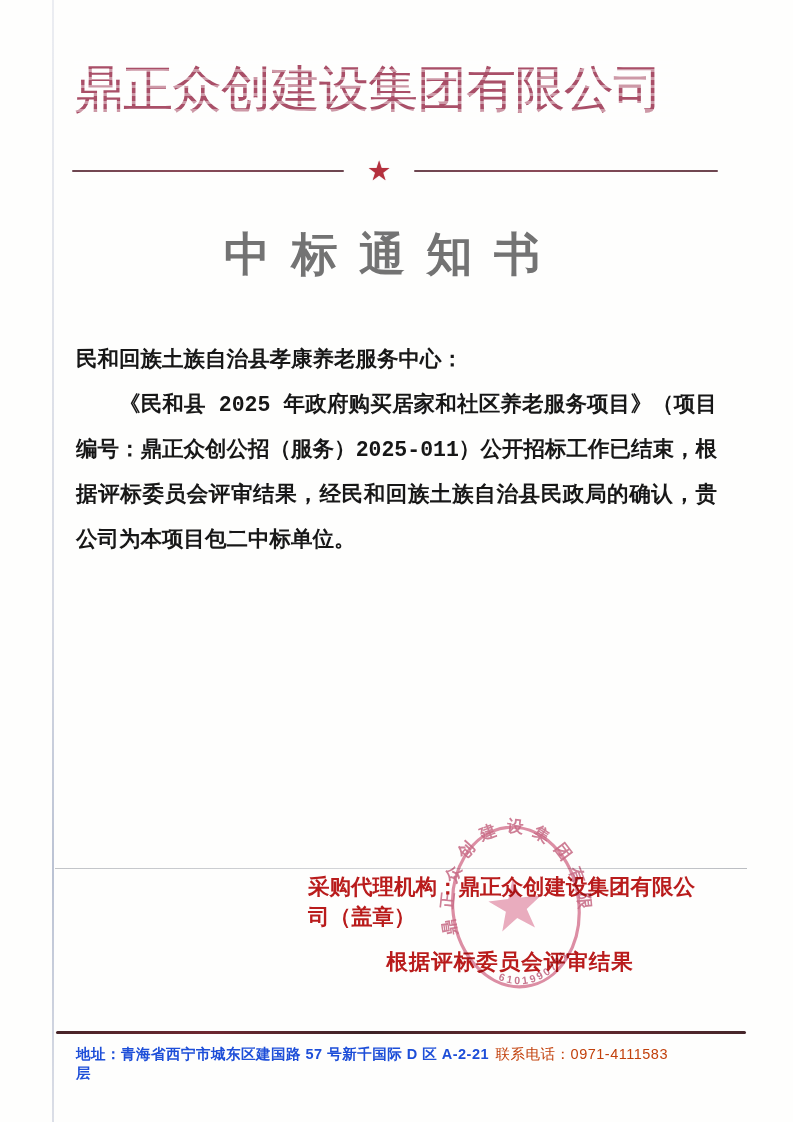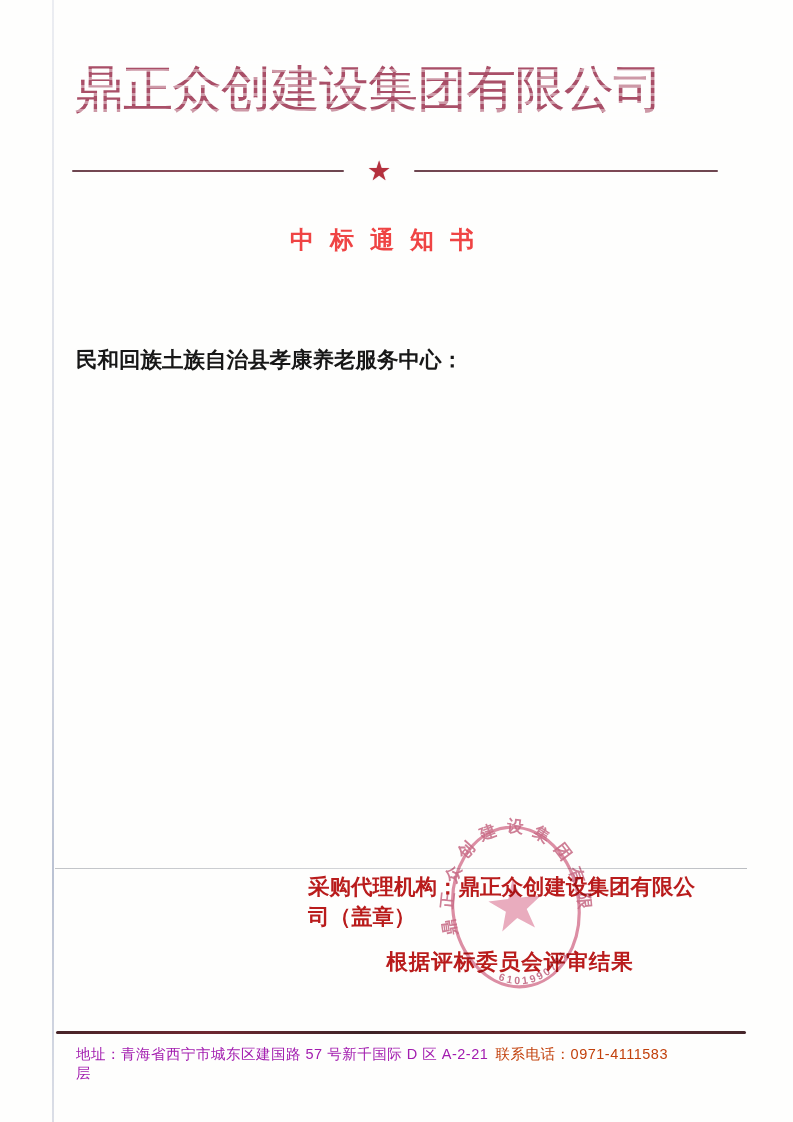--- a/index.html
+++ b/index.html
@@ -30,27 +30,27 @@
     display:flex; align-items:center;
   }
   .rule { height:2px; background:linear-gradient(90deg,#6d4650,#8a4a58 40%,#6d4650); border-radius:1px; }
   .rule.left { width:272px; }
   .rule.right { flex:1; }
   .star { width:70px; text-align:center; font-size:27px; color:#b5303d; line-height:1;
           text-shadow:0 0 1px rgba(150,20,40,.5); }
   
   .doc-title {
     position:absolute; top:224px; left:0; width:793px; padding-right:24px;
-    text-align:center; font-size:24px; font-weight:700; letter-spacing:5px;
-    color:#ef4444; font-family:"Liberation Serif", serif;
+    text-align:center; font-size:46px; font-weight:700; letter-spacing:5px;
+    color:#737373; font-family:"Liberation Serif", serif;
   }
   
   .body-text {
     position:absolute; top:338px; left:76px; width:641px;
-    font-family:Liberation Serif, serif;
+    font-family:Liberation Mono, monospace;
     font-size:21.5px; line-height:45px; font-weight:700; color:#171717;
   }
   .body-text p { text-align:justify; text-align-last:left; }
   .body-text p.indent { text-indent:2em; }
   
   .crease {
     position:absolute; top:868px; left:55px; width:692px; height:1px;
     background:linear-gradient(90deg, rgba(120,125,135,.45), rgba(150,155,165,.35) 60%, rgba(120,125,135,.5));
   }
   
@@ -70,21 +70,21 @@
     position:absolute; top:1031px; left:56px; width:690px; height:3px;
     background:linear-gradient(90deg,#472428 0%, #6e2730 22%, #3c2326 45%, #69282f 70%, #45262a 100%);
     border-radius:2px;
   }
   .footer-row {
     position:absolute; top:1045px; left:76px; width:592px;
     display:flex; justify-content:space-between; align-items:flex-start;
     font-family:"Liberation Sans", sans-serif;
     font-size:14.5px; font-weight:500; letter-spacing:.5px;
   }
-  .footer-address { color:#a21caf; }
+  .footer-address { color:#1d4ed8;font-weight:bold; }
   .footer-phone { color:#c2410c; white-space:nowrap; }
 </style>
 </head>
 <body>
 
 <div class="page">
 
   <div class="fold-line"></div>
 
   <div class="letterhead">鼎正众创建设集团有限公司</div>
@@ -93,20 +93,21 @@
   <div class="rule-row">
     <span class="rule left"></span>
     <span class="star">★</span>
     <span class="rule right"></span>
   </div>
 
   <h1 class="doc-title">中 标 通 知 书</h1>
 
   <main class="body-text">
     <p>民和回族土族自治县孝康养老服务中心：</p>
+    <p class="indent">《民和县 2025 年政府购买居家和社区养老服务项目》（项目编号：鼎正众创公招（服务）2025-011）公开招标工作已结束，根据评标委员会评审结果，经民和回族土族自治县民政局的确认，贵公司为本项目包二中标单位。</p>
   </main>
 
   <div class="crease"></div>
 
   <div class="signature">
     <div>采购代理机构：鼎正众创建设集团有限公司（盖章）</div>
     <div class="date">根据评标委员会评审结果</div>
   </div>
 
   <div class="seal">

